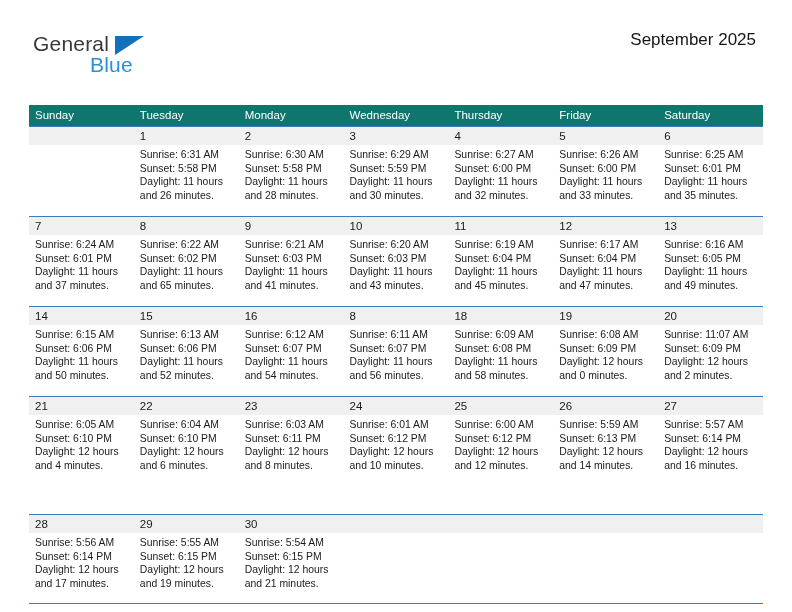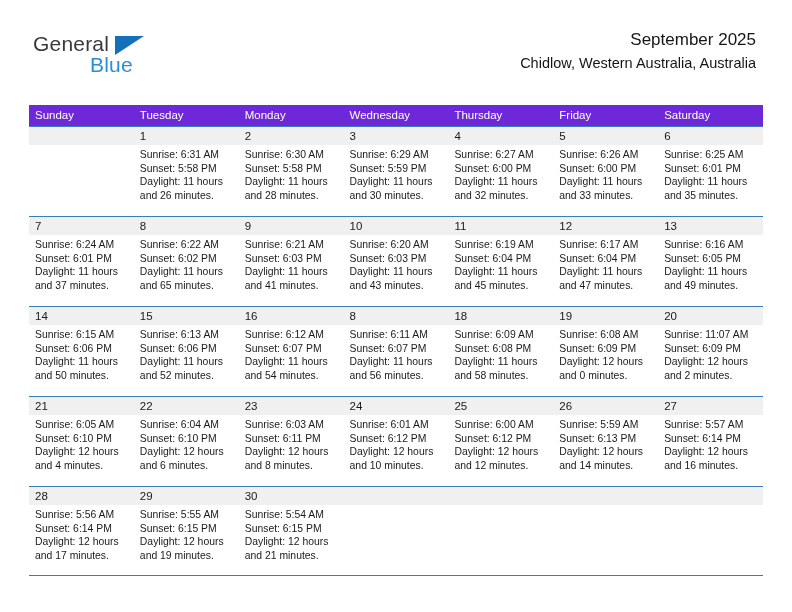--- a/index.html
+++ b/index.html
@@ -89,21 +89,21 @@
 
   
   .calendar {
     position: absolute;
     left: 29px;
     top: 105px;
     width: 734px;
   }
   .weekday-row {
     display: flex;
-    background: #6d28d9;
+    background: #0f766e;
   }
   .weekday {
     flex: 1 1 0;
     box-sizing: border-box;
     height: 21px;
     line-height: 21px;
     padding-left: 6px;
     font-size: 11.5px;
     color: #ffffff;
     overflow: hidden;
@@ -111,20 +111,21 @@
   }
 
   .week-row {
     display: flex;
     border-top: 1.5px solid #3b7cbd;
     height: 90px;
     box-sizing: border-box;
   }
   .week-row:last-child {
     border-bottom: 1.5px solid #3b7cbd;
+    margin-top: 28px;
   }
   .day-cell {
     flex: 1 1 0;
     box-sizing: border-box;
     position: relative;
     overflow: hidden;
   }
   .day-number-band {
     height: 18px;
     background: #f0f0f0;
@@ -155,21 +156,20 @@
   <div class="masthead">
 
     <div class="logo">
       <span class="logo-general">General</span>
       <span class="logo-triangle"></span>
       <span class="logo-blue">Blue</span>
     </div>
 
     <div class="title-block">
       <div class="cal-title">September 2025</div>
-      <div class="cal-subtitle">Chidlow, Western Australia, Australia</div>
     </div>
 
   </div>
 
   <div class="calendar">
     <div class="weekday-row" id="weekday-row">
         <div class="weekday">Sunday</div>
         <div class="weekday">Tuesday</div>
         <div class="weekday">Monday</div>
         <div class="weekday">Wednesday</div>

